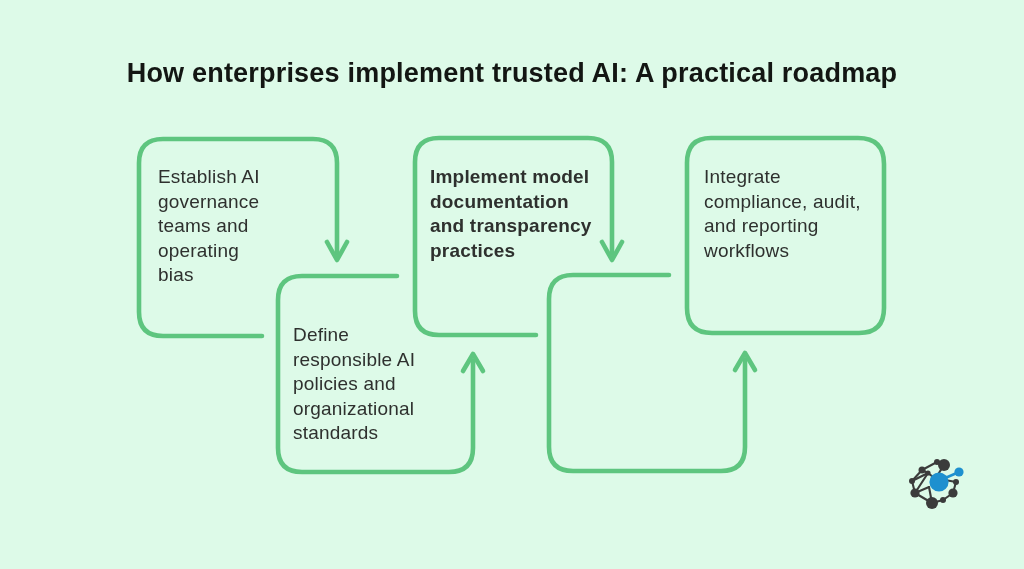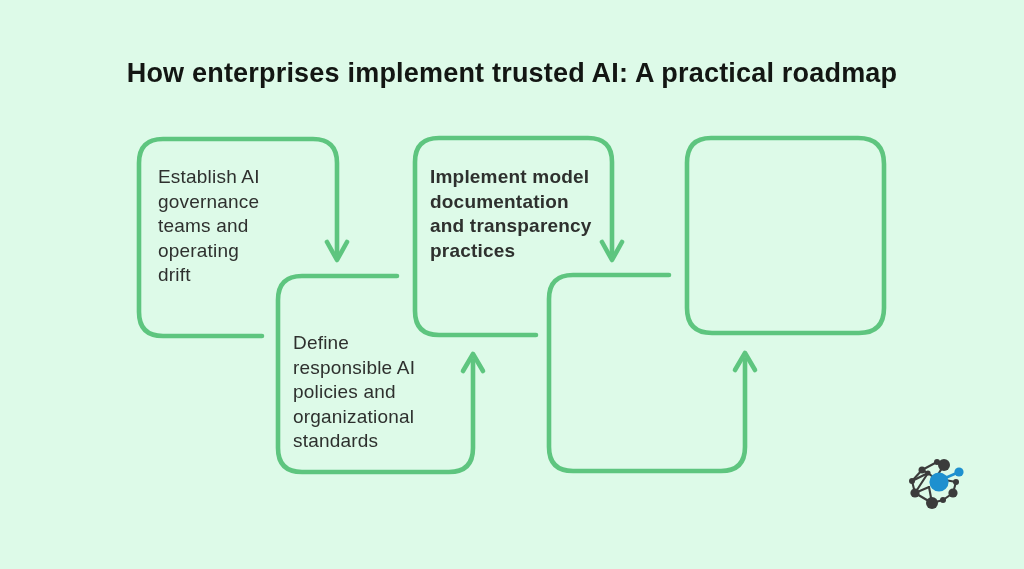--- a/index.html
+++ b/index.html
@@ -40,21 +40,21 @@
   }
   .step-label {
     position: absolute;
     white-space: pre-line;
     font-size: 19px;
     line-height: 24.5px;
     color: #2e302e;
     letter-spacing: 0.2px;
   }
   #label-1 { left: 158px; top: 165px; width: 175px; }
-  #label-2 { left: 293px; top: 323px; width: 180px; margin-top: 8px; }
+  #label-2 { left: 293px; top: 323px; width: 180px; }
   #label-3 { left: 430px; top: 165px; width: 185px; font-weight: bold; }
   #label-4 { left: 566px; top: 323px; width: 180px; }
   #label-5 { left: 704px; top: 165px; width: 182px; }
   .logo {
     position: absolute;
     left: 899px;
     top: 449px;
     width: 74px;
     height: 74px;
   }
@@ -94,30 +94,34 @@
 
     <g>
       <path d="M 711 138 L 858 138 Q 884 138 884 164 L 884 308 Q 884 333 859 333 L 712 333 Q 687 333 687 308 L 687 163 Q 687 138 711 138 Z"></path>
     </g>
   </svg>
 
   <div class="step-label" id="label-1">Establish AI
 governance
 teams and
 operating
-drift</div>
+bias</div>
   <div class="step-label" id="label-2">Define
 responsible AI
 policies and
 organizational
 standards</div>
   <div class="step-label" id="label-3">Implement model
 documentation
 and transparency
 practices</div>
+  <div class="step-label" id="label-5">Integrate
+compliance, audit,
+and reporting
+workflows</div>
 
   <svg class="logo" viewBox="0 0 74 74">
 
     <g>
       <line class="edge" x1="38" y1="13" x2="45" y2="16"></line>
       <line class="edge" x1="38" y1="13" x2="23" y2="21"></line>
       <line class="edge" x1="23" y1="21" x2="29" y2="24"></line>
       <line class="edge" x1="23" y1="21" x2="13" y2="32"></line>
       <line class="edge" x1="29" y1="24" x2="13" y2="32"></line>
       <line class="edge" x1="29" y1="24" x2="16" y2="44"></line>

